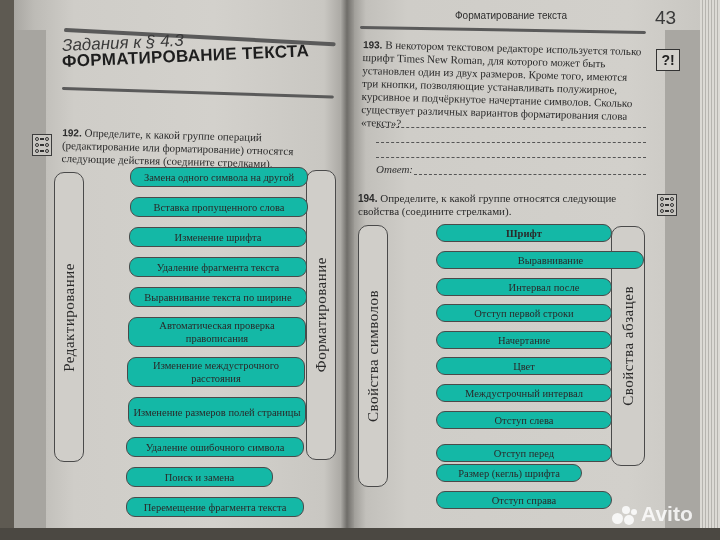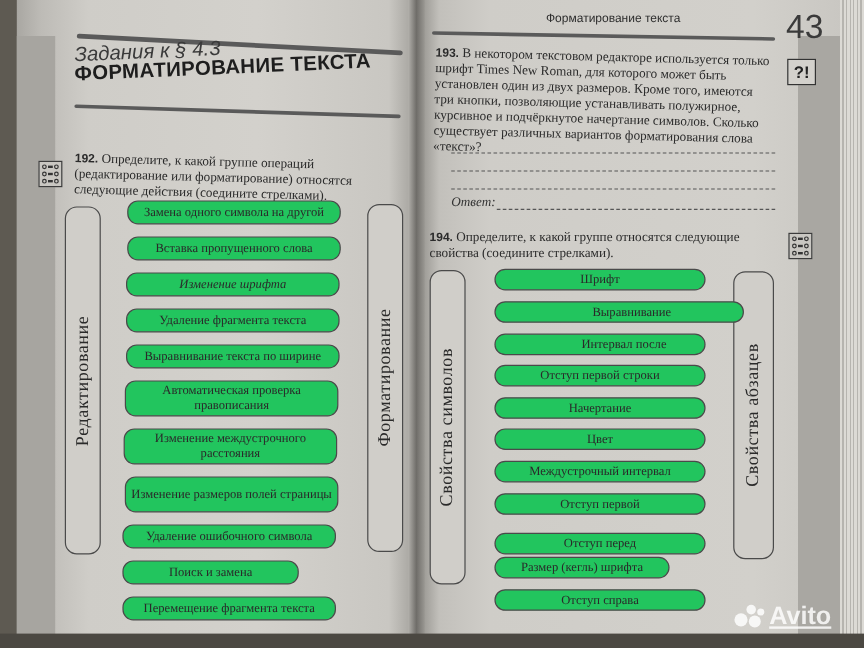--- a/index.html
+++ b/index.html
@@ -29,31 +29,31 @@
   .title { position: absolute; left: 62px; top: 52px; font-family: "Liberation Sans", sans-serif; font-weight: bold; font-size: 17px; color: #1e1e1e; transform: rotate(-2.5deg); transform-origin: left; letter-spacing: 0.3px; }
 
   .icon-matching { position: absolute; width: 20px; height: 22px; border: 1.5px solid #3c3c3c; background: #c9c7c2; display: grid; grid-template-rows: repeat(3, 1fr); padding: 1px 2px; }
   .icon-matching .r { display: flex; align-items: center; justify-content: space-between; }
   .icon-matching .dot { width: 4px; height: 4px; border: 1px solid #333; border-radius: 50%; }
   .icon-matching .bar { flex: 1; height: 2px; background: #333; margin: 0 1px; }
 
   .task-text { position: absolute; font-size: 11px; line-height: 13px; color: #2b2b2b; }
   .task-num { font-family: "Liberation Sans", sans-serif; font-weight: bold; font-size: 10px; }
 
-  .option { position: absolute; border: 1.6px solid #4a4a4a; border-radius: 9px; background: #22c55e; display: flex; align-items: center; justify-content: center; text-align: center; font-size: 10.5px; line-height: 13px; color: #2a2a2a; padding: 0 4px; }
+  .option { position: absolute; border: 1.6px solid #4a4a4a; border-radius: 9px; background: #14b8a6; display: flex; align-items: center; justify-content: center; text-align: center; font-size: 10.5px; line-height: 13px; color: #2a2a2a; padding: 0 4px; margin-left: 24px; }
   .group-box { position: absolute; border: 1.6px solid #4a4a4a; border-radius: 10px; background: #d0cec9; display: flex; align-items: center; justify-content: center; }
   .vert { writing-mode: vertical-rl; transform: rotate(180deg); font-size: 15px; color: #2a2a2a; letter-spacing: 0.5px; white-space: nowrap; }
 
   .running-head { position: absolute; left: 455px; top: 10px; font-family: "Liberation Sans", sans-serif; font-size: 10px; color: #2e2e2e; }
-  .page-num { position: absolute; left: 655px; top: 7px; font-family: "Liberation Sans", sans-serif; font-size: 28px; color: #3a3a3a; }
+  .page-num { position: absolute; left: 655px; top: 7px; font-family: "Liberation Sans", sans-serif; font-size: 19px; color: #3a3a3a; }
   .icon-think { position: absolute; left: 656px; top: 49px; width: 24px; height: 22px; border: 1.6px solid #333; background: #d3d1cc; font-family: "Liberation Sans", sans-serif; font-weight: bold; font-size: 14px; display: flex; align-items: center; justify-content: center; color: #222; }
   .dash-line { position: absolute; height: 0; border-top: 1.2px dashed #555; }
   .answer-label { position: absolute; font-style: italic; font-size: 11px; color: #333; }
 
-  .watermark { position: absolute; left: 612px; top: 502px; display: flex; align-items: flex-start; font-family: "Liberation Sans", sans-serif; font-size: 21px; font-weight: bold; color: rgba(255,255,255,0.82); text-decoration: underline; }
+  .watermark { position: absolute; left: 612px; top: 502px; display: flex; align-items: flex-end; font-family: "Liberation Sans", sans-serif; font-size: 21px; font-weight: bold; color: rgba(255,255,255,0.82); }
   .wm-dots { position: relative; width: 26px; height: 22px; margin-right: 3px; }
   .wm-dots span { position: absolute; border-radius: 50%; background: rgba(255,255,255,0.82); }
 </style>
 </head>
 <body>
 
 <div class="page page-left"></div>
 <div class="left-band"></div>
 <div class="page page-right"></div>
 <div class="right-band"></div>
@@ -90,21 +90,21 @@
 
 <div class="group-box" style="left:54px;top:172px;width:30px;height:290px;">
   <span class="vert">Редактирование</span>
 </div>
 <div class="group-box" style="left:306px;top:170px;width:30px;height:290px;">
   <span class="vert">Форматирование</span>
 </div>
 
 <div class="option" style="left:106px;top:167px;width:178px;height:20px;">Замена одного символа на другой</div>
 <div class="option" style="left:106px;top:197px;width:178px;height:20px;">Вставка пропущенного слова</div>
-<div class="option" style="left:105px;top:227px;width:178px;height:20px;font-style:italic;">Изменение шрифта</div>
+<div class="option" style="left:105px;top:227px;width:178px;height:20px;">Изменение шрифта</div>
 <div class="option" style="left:105px;top:257px;width:178px;height:20px;">Удаление фрагмента текста</div>
 <div class="option" style="left:105px;top:287px;width:178px;height:20px;">Выравнивание текста по ширине</div>
 <div class="option" style="left:104px;top:317px;width:178px;height:30px;">Автоматическая проверка правописания</div>
 <div class="option" style="left:103px;top:357px;width:178px;height:30px;">Изменение междустрочного расстояния</div>
 <div class="option" style="left:104px;top:397px;width:178px;height:30px;">Изменение размеров полей страницы</div>
 <div class="option" style="left:102px;top:437px;width:178px;height:20px;">Удаление ошибочного символа</div>
 <div class="option" style="left:102px;top:467px;width:147px;height:20px;">Поиск и замена</div>
 <div class="option" style="left:102px;top:497px;width:178px;height:20px;">Перемещение фрагмента текста</div>
 
 <div class="running-head">Форматирование текста</div>
@@ -144,28 +144,28 @@
     </div>
 </div>
 
 <div class="group-box" style="left:358px;top:225px;width:30px;height:262px;">
   <span class="vert">Свойства символов</span>
 </div>
 <div class="group-box" style="left:611px;top:226px;width:34px;height:240px;">
   <span class="vert">Свойства абзацев</span>
 </div>
 
-<div class="option" style="left:412px;top:224px;width:176px;height:18px;">Шрифт</div>
+<div class="option" style="left:412px;top:224px;width:176px;height:18px;font-weight:bold;">Шрифт</div>
 <div class="option" style="left:412px;top:251px;width:208px;height:18px;padding-left:25px;">Выравнивание</div>
 <div class="option" style="left:412px;top:278px;width:176px;height:18px;padding-left:44px;">Интервал после</div>
 <div class="option" style="left:412px;top:304px;width:176px;height:18px;">Отступ первой строки</div>
 <div class="option" style="left:412px;top:331px;width:176px;height:18px;">Начертание</div>
 <div class="option" style="left:412px;top:357px;width:176px;height:18px;">Цвет</div>
 <div class="option" style="left:412px;top:384px;width:176px;height:18px;">Междустрочный интервал</div>
-<div class="option" style="left:412px;top:411px;width:176px;height:18px;">Отступ первой</div>
+<div class="option" style="left:412px;top:411px;width:176px;height:18px;">Отступ слева</div>
 <div class="option" style="left:412px;top:444px;width:176px;height:18px;">Отступ перед</div>
 <div class="option" style="left:412px;top:464px;width:146px;height:18px;">Размер (кегль) шрифта</div>
 <div class="option" style="left:412px;top:491px;width:176px;height:18px;">Отступ справа</div>
 
 <div class="watermark">
   <div class="wm-dots">
     <span style="left:0;top:9px;width:11px;height:11px;"></span>
     <span style="left:10px;top:2px;width:8px;height:8px;"></span>
     <span style="left:12px;top:11px;width:10px;height:10px;"></span>
     <span style="left:19px;top:5px;width:6px;height:6px;"></span>

